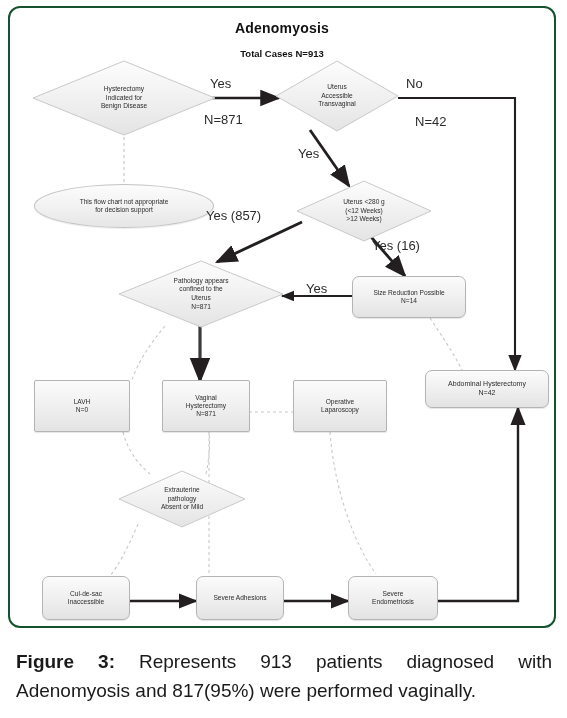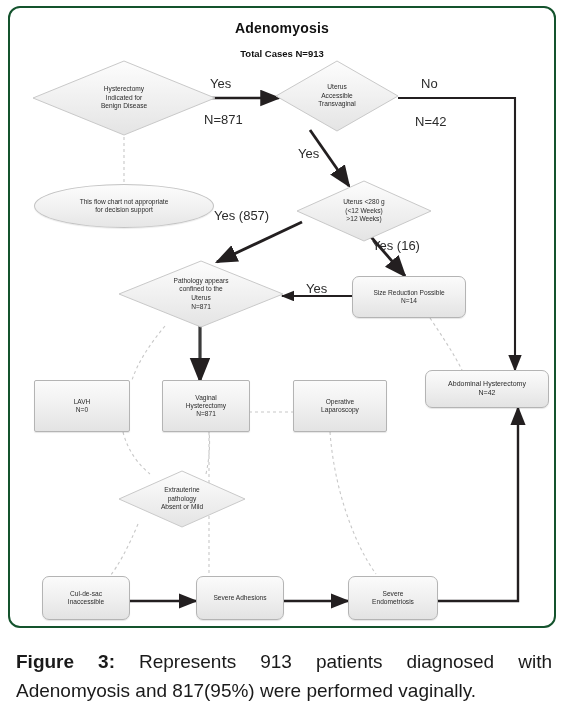--- a/index.html
+++ b/index.html
@@ -225,26 +225,26 @@
     <div class="node box f65" style="left:338px;top:568px;width:90px;height:44px;">
       <div class="lines">
         <div>Severe</div>
         <div>Endometriosis</div>
       </div>
     </div>
 
     <div class="edge-label f75" style="left:200px;top:68px;">Yes</div>
     <div class="edge-label f75" style="left:194px;top:104px;">N=871</div>
 
-    <div class="edge-label f75" style="left:411px;top:68px;">No</div>
+    <div class="edge-label f75" style="left:396px;top:68px;">No</div>
     <div class="edge-label f75" style="left:405px;top:106px;">N=42</div>
 
     <div class="edge-label f75" style="left:288px;top:138px;">Yes</div>
 
-    <div class="edge-label f75" style="left:204px;top:200px;text-align:right;">Yes  (857)</div>
+    <div class="edge-label f75" style="left:196px;top:200px;text-align:right;">Yes  (857)</div>
 
     <div class="edge-label f75" style="left:362px;top:230px;">Yes (16)</div>
 
     <div class="edge-label f75" style="left:296px;top:273px;">Yes</div>
 
   </div>
 
   <div id="caption">
     <span class="fig-num">Figure 3:</span><span> Represents 913 patients diagnosed with Adenomyosis and 817(95%) were performed vaginally.</span>
   </div>

